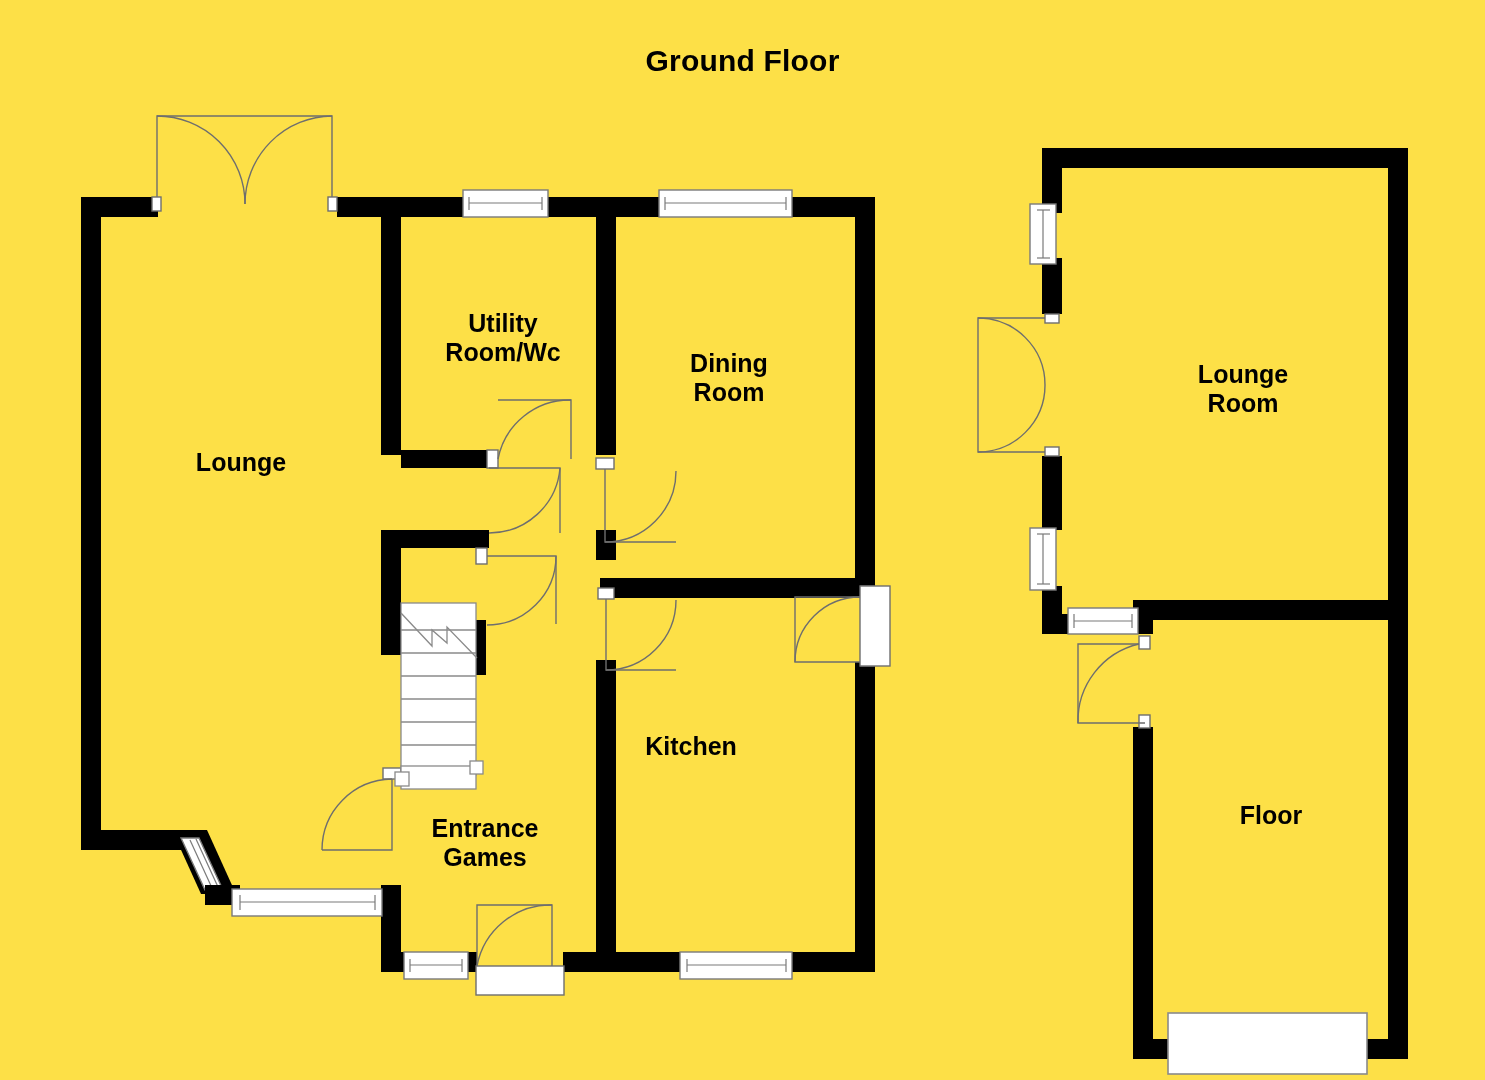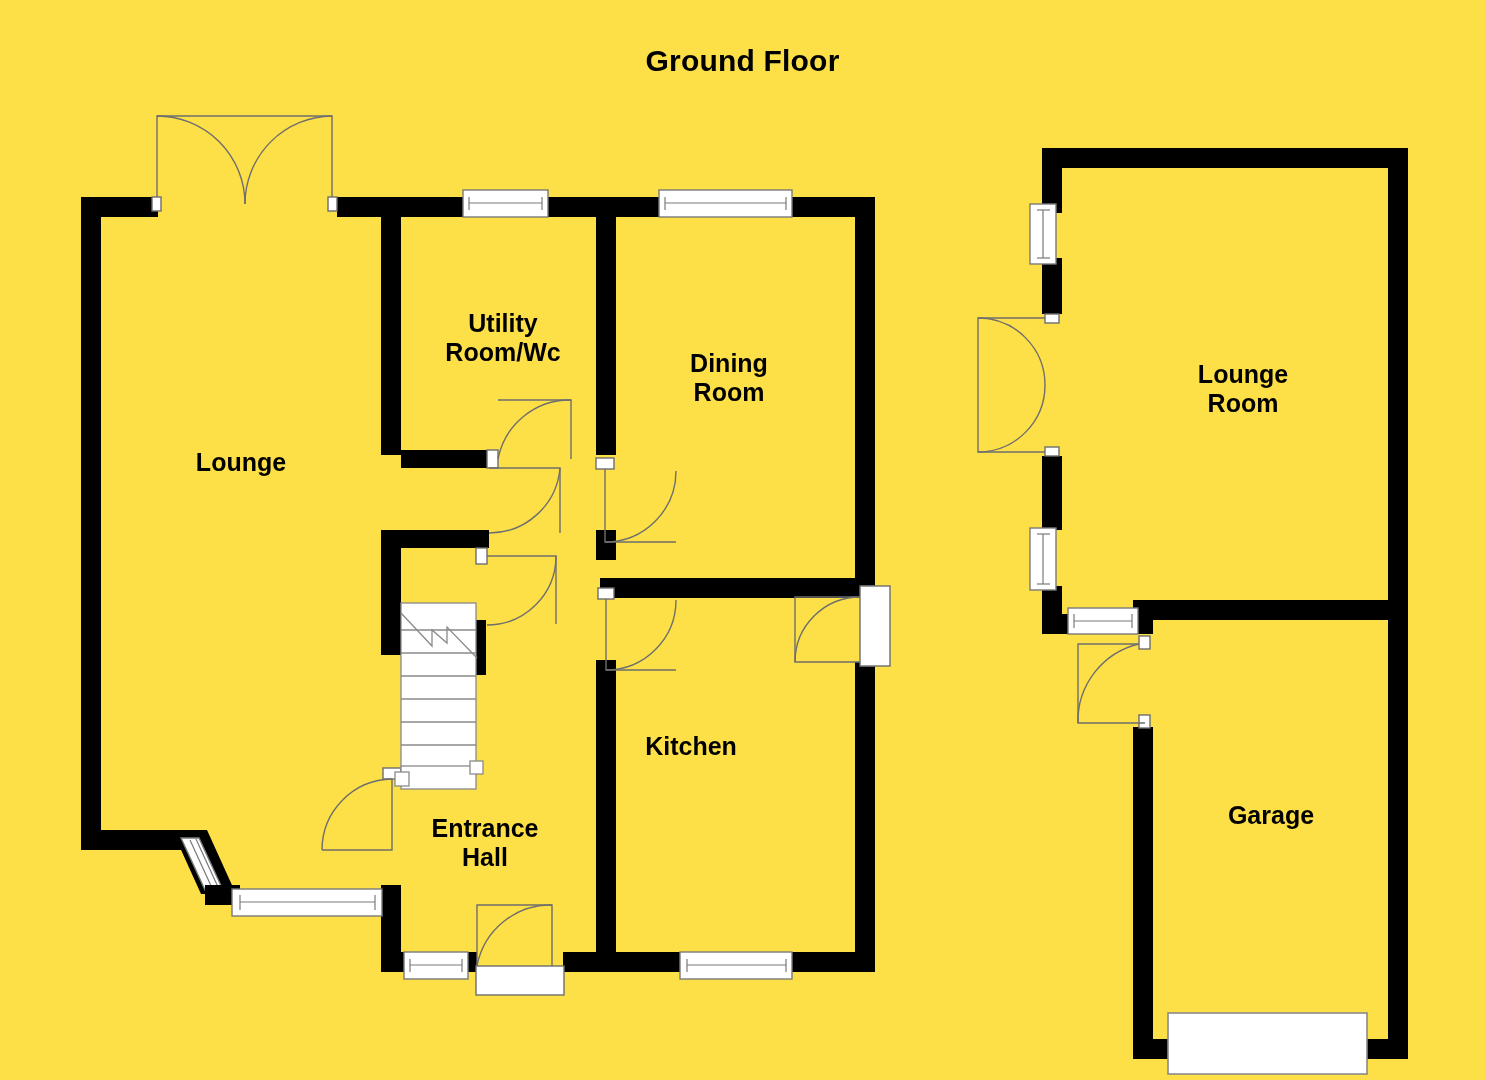--- a/index.html
+++ b/index.html
@@ -281,20 +281,20 @@
 
   <div class="room-label" style="left:503px; top:337px;">Utility
 Room/Wc</div>
 
   <div class="room-label" style="left:729px; top:377px;">Dining
 Room</div>
 
   <div class="room-label" style="left:691px; top:746px;">Kitchen</div>
 
   <div class="room-label" style="left:485px; top:842px;">Entrance
-Hall</div>
+Games</div>
 
   <div class="room-label" style="left:1243px; top:388px;">Lounge
 Room</div>
 
-  <div class="room-label" style="left:1271px; top:815px;">Garage</div>
+  <div class="room-label" style="left:1271px; top:815px;">Floor</div>
 
 </div>
 
 </body></html>

